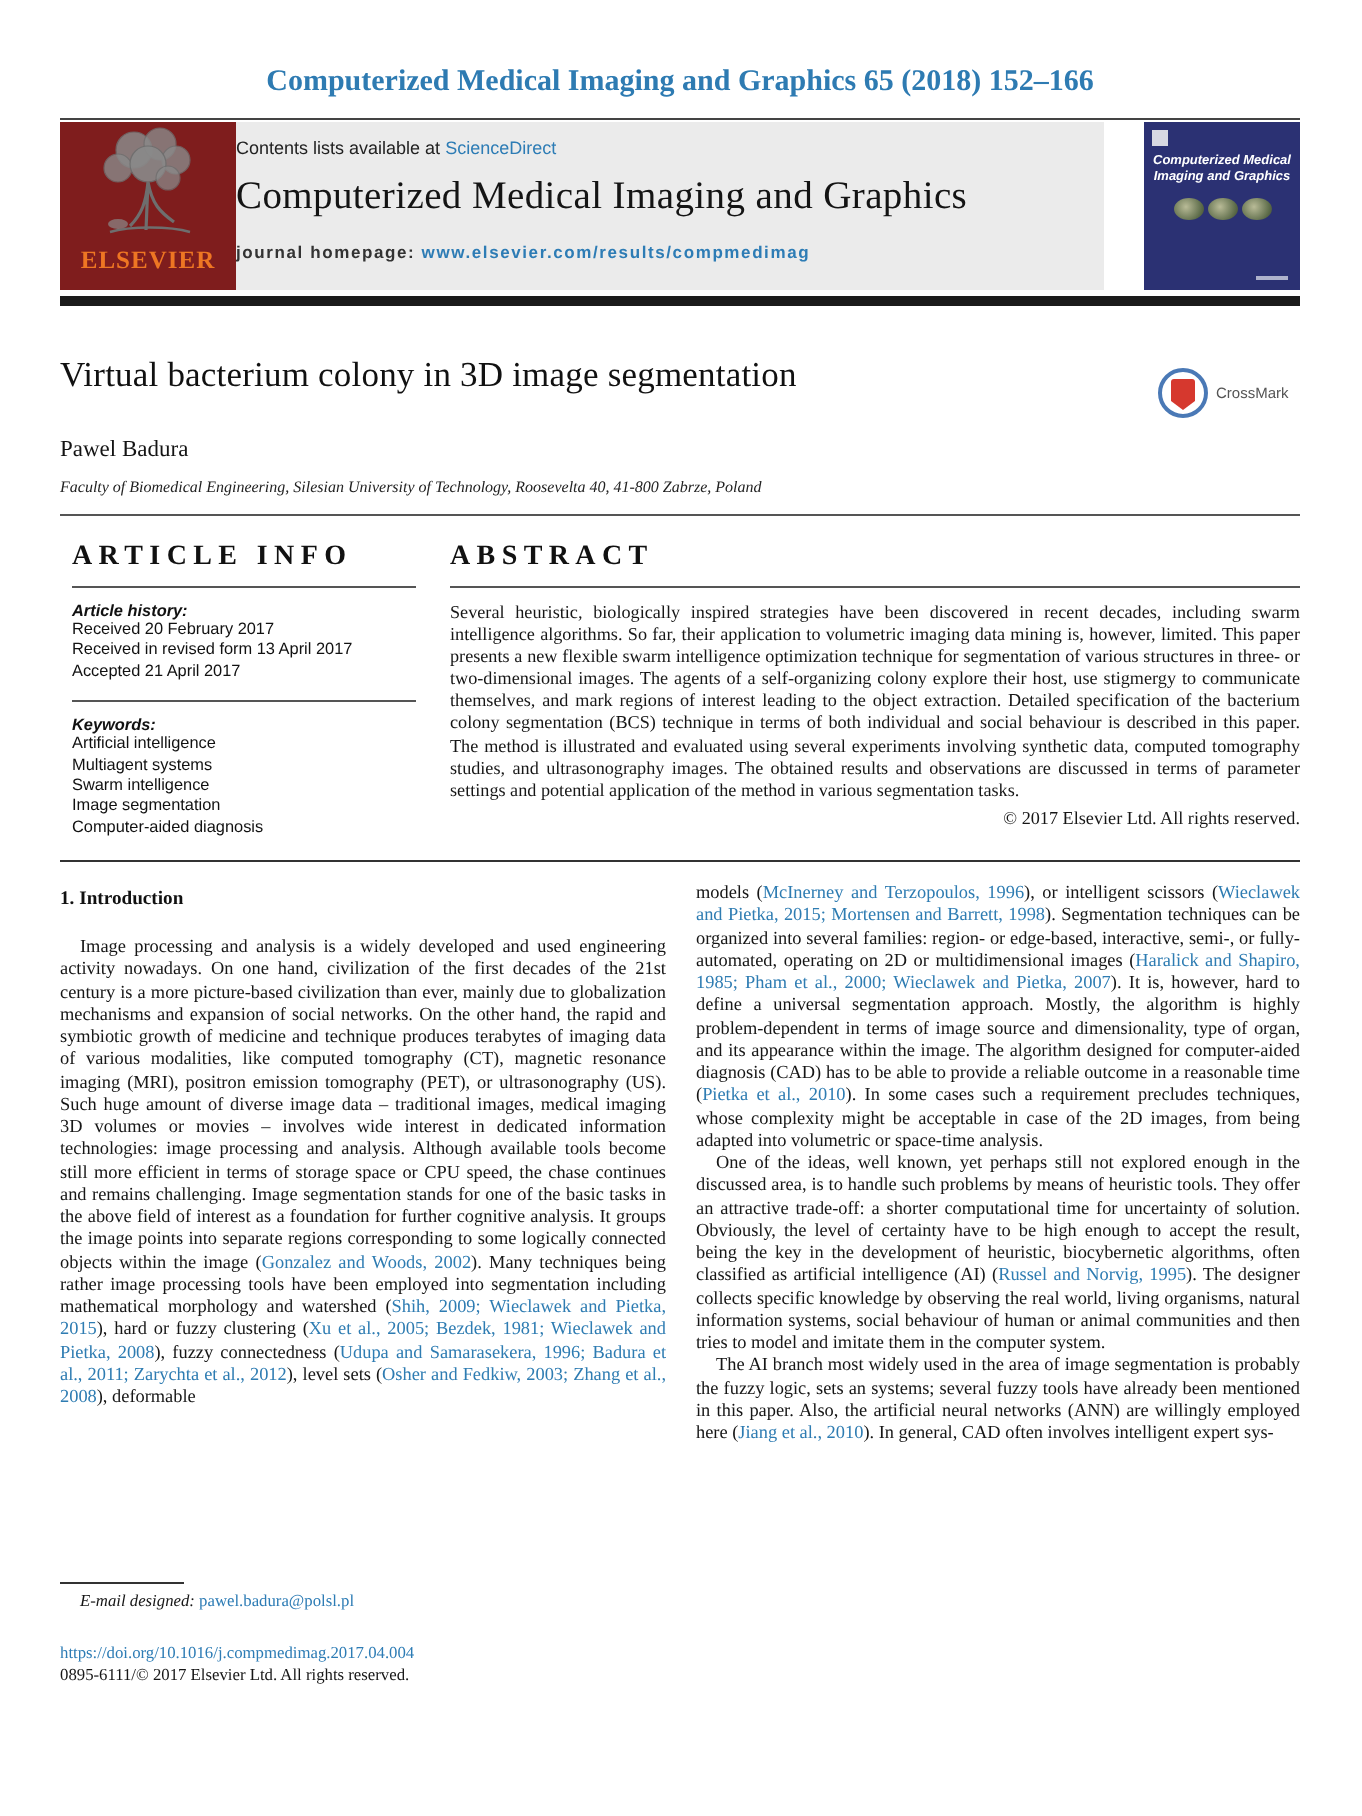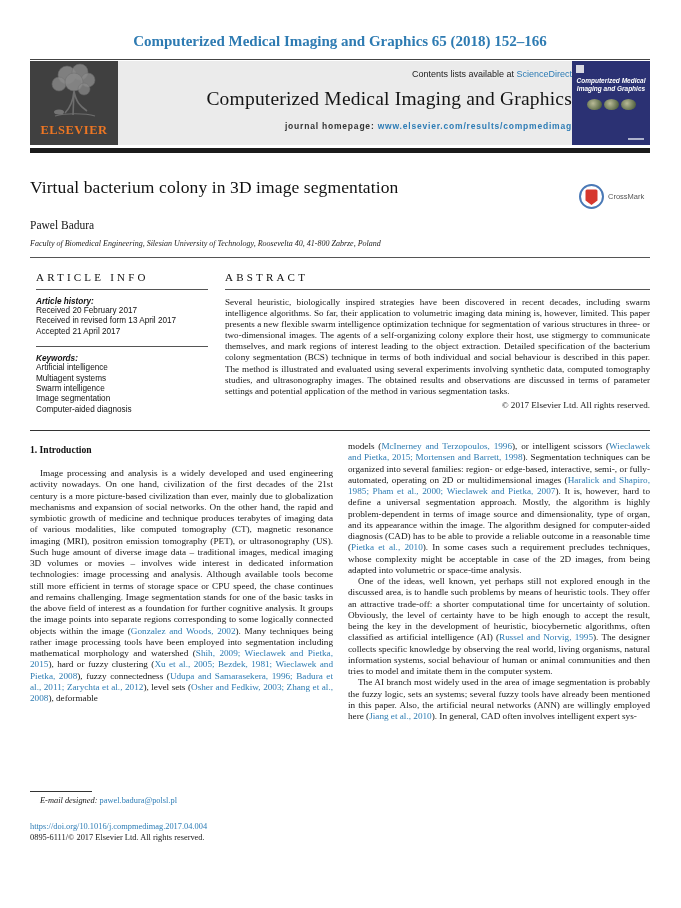--- a/index.html
+++ b/index.html
@@ -12,25 +12,25 @@
               font-size:15px; font-weight:bold; color:#2e7bb2; }
 
   
   .rule-thin-top { position:absolute; top:59px; left:30px; width:620px; height:1px; background:#444; }
   .rule-thick    { position:absolute; top:148px; left:30px; width:620px; height:4.5px; background:#1b1b1b; }
   .rule-meta-top { position:absolute; top:257px; left:30px; width:620px; height:1px; background:#555; }
   .rule-mid      { position:absolute; top:430px; left:30px; width:620px; height:1.2px; background:#333; }
 
   
   .banner-row { position:absolute; top:61px; left:30px; width:620px; height:84px; display:flex; }
-  .elsevier { width:88px; height:84px; position:relative; background:#404040; }
+  .elsevier { width:88px; height:84px; position:relative; background:#7f1d1d; }
   .elsevier svg { display:block; margin:0 auto; }
   .els-label { font-family:"Liberation Serif", serif; font-size:12.5px; font-weight:bold;
                color:#ee7623; text-align:center; letter-spacing:0.5px; margin-top:-2px; }
-  .banner { flex:1; margin-right:0; background:#ebebeb; text-align:right; padding-top:8px; height:84px;padding-left:12px; }
+  .banner { flex:1; margin-right:20px; background:#ebebeb; text-align:left; padding-top:8px; height:84px; }
   .contents-line { font-family:"Liberation Sans", sans-serif; font-size:9px; color:#222; }
   .contents-line .sd { color:#2d7cb5; text-decoration:none; }
   .journal-title { font-size:19.5px; color:#141414; margin-top:9px; letter-spacing:0.2px; }
   .homepage-line { font-family:"Liberation Sans", sans-serif; font-size:8.5px; font-weight:bold;
                    letter-spacing:0.8px; color:#333; margin-top:11px; }
   .homepage-line .url { color:#2d7cb5; text-decoration:none; }
 
   
   .cover { width:78px; height:84px; background:#2b3173; position:relative; padding:3px;
            font-family:"Liberation Sans", sans-serif; }
@@ -49,21 +49,21 @@
   .crossmark svg { display:block; }
   .crossmark .cm-label { font-family:"Liberation Sans", sans-serif; font-size:7.5px; color:#555; margin-left:3px; }
 
   .author { position:absolute; top:219px; left:30px; font-size:11.5px; color:#141414; }
   .affiliation { position:absolute; top:239px; left:30px; font-size:8px; font-style:italic; color:#222; }
 
   
   .meta-row { position:absolute; top:263px; left:30px; width:620px; display:flex; }
   .info-col { width:178px; padding-left:6px; }
   .abs-col  { flex:1; margin-left:17px; }
-  .sec-head { font-size:11px; font-weight:normal; letter-spacing:3.2px; color:#111; margin-top:8px; }
+  .sec-head { font-size:14px; font-weight:bold; letter-spacing:3.2px; color:#111; margin-top:8px; }
   .col-rule { height:1px; background:#555; margin-top:6px; }
   .info-label { font-family:"Liberation Sans", sans-serif; font-size:8.2px; font-style:italic;
                 font-weight:bold; color:#111; margin-top:7px; }
   .info-item { font-family:"Liberation Sans", sans-serif; font-size:8.2px; color:#111; line-height:10.4px; }
   .info-col .col-rule.second { margin-top:9px; }
   .abs-text { font-size:9.1px; line-height:11.1px; text-align:justify; color:#161616; margin-top:7px; }
   .abs-copy { font-size:9.1px; text-align:right; margin-top:3px; color:#161616; }
 
   
   .body-cols { position:absolute; top:441px; left:30px; width:620px; }

